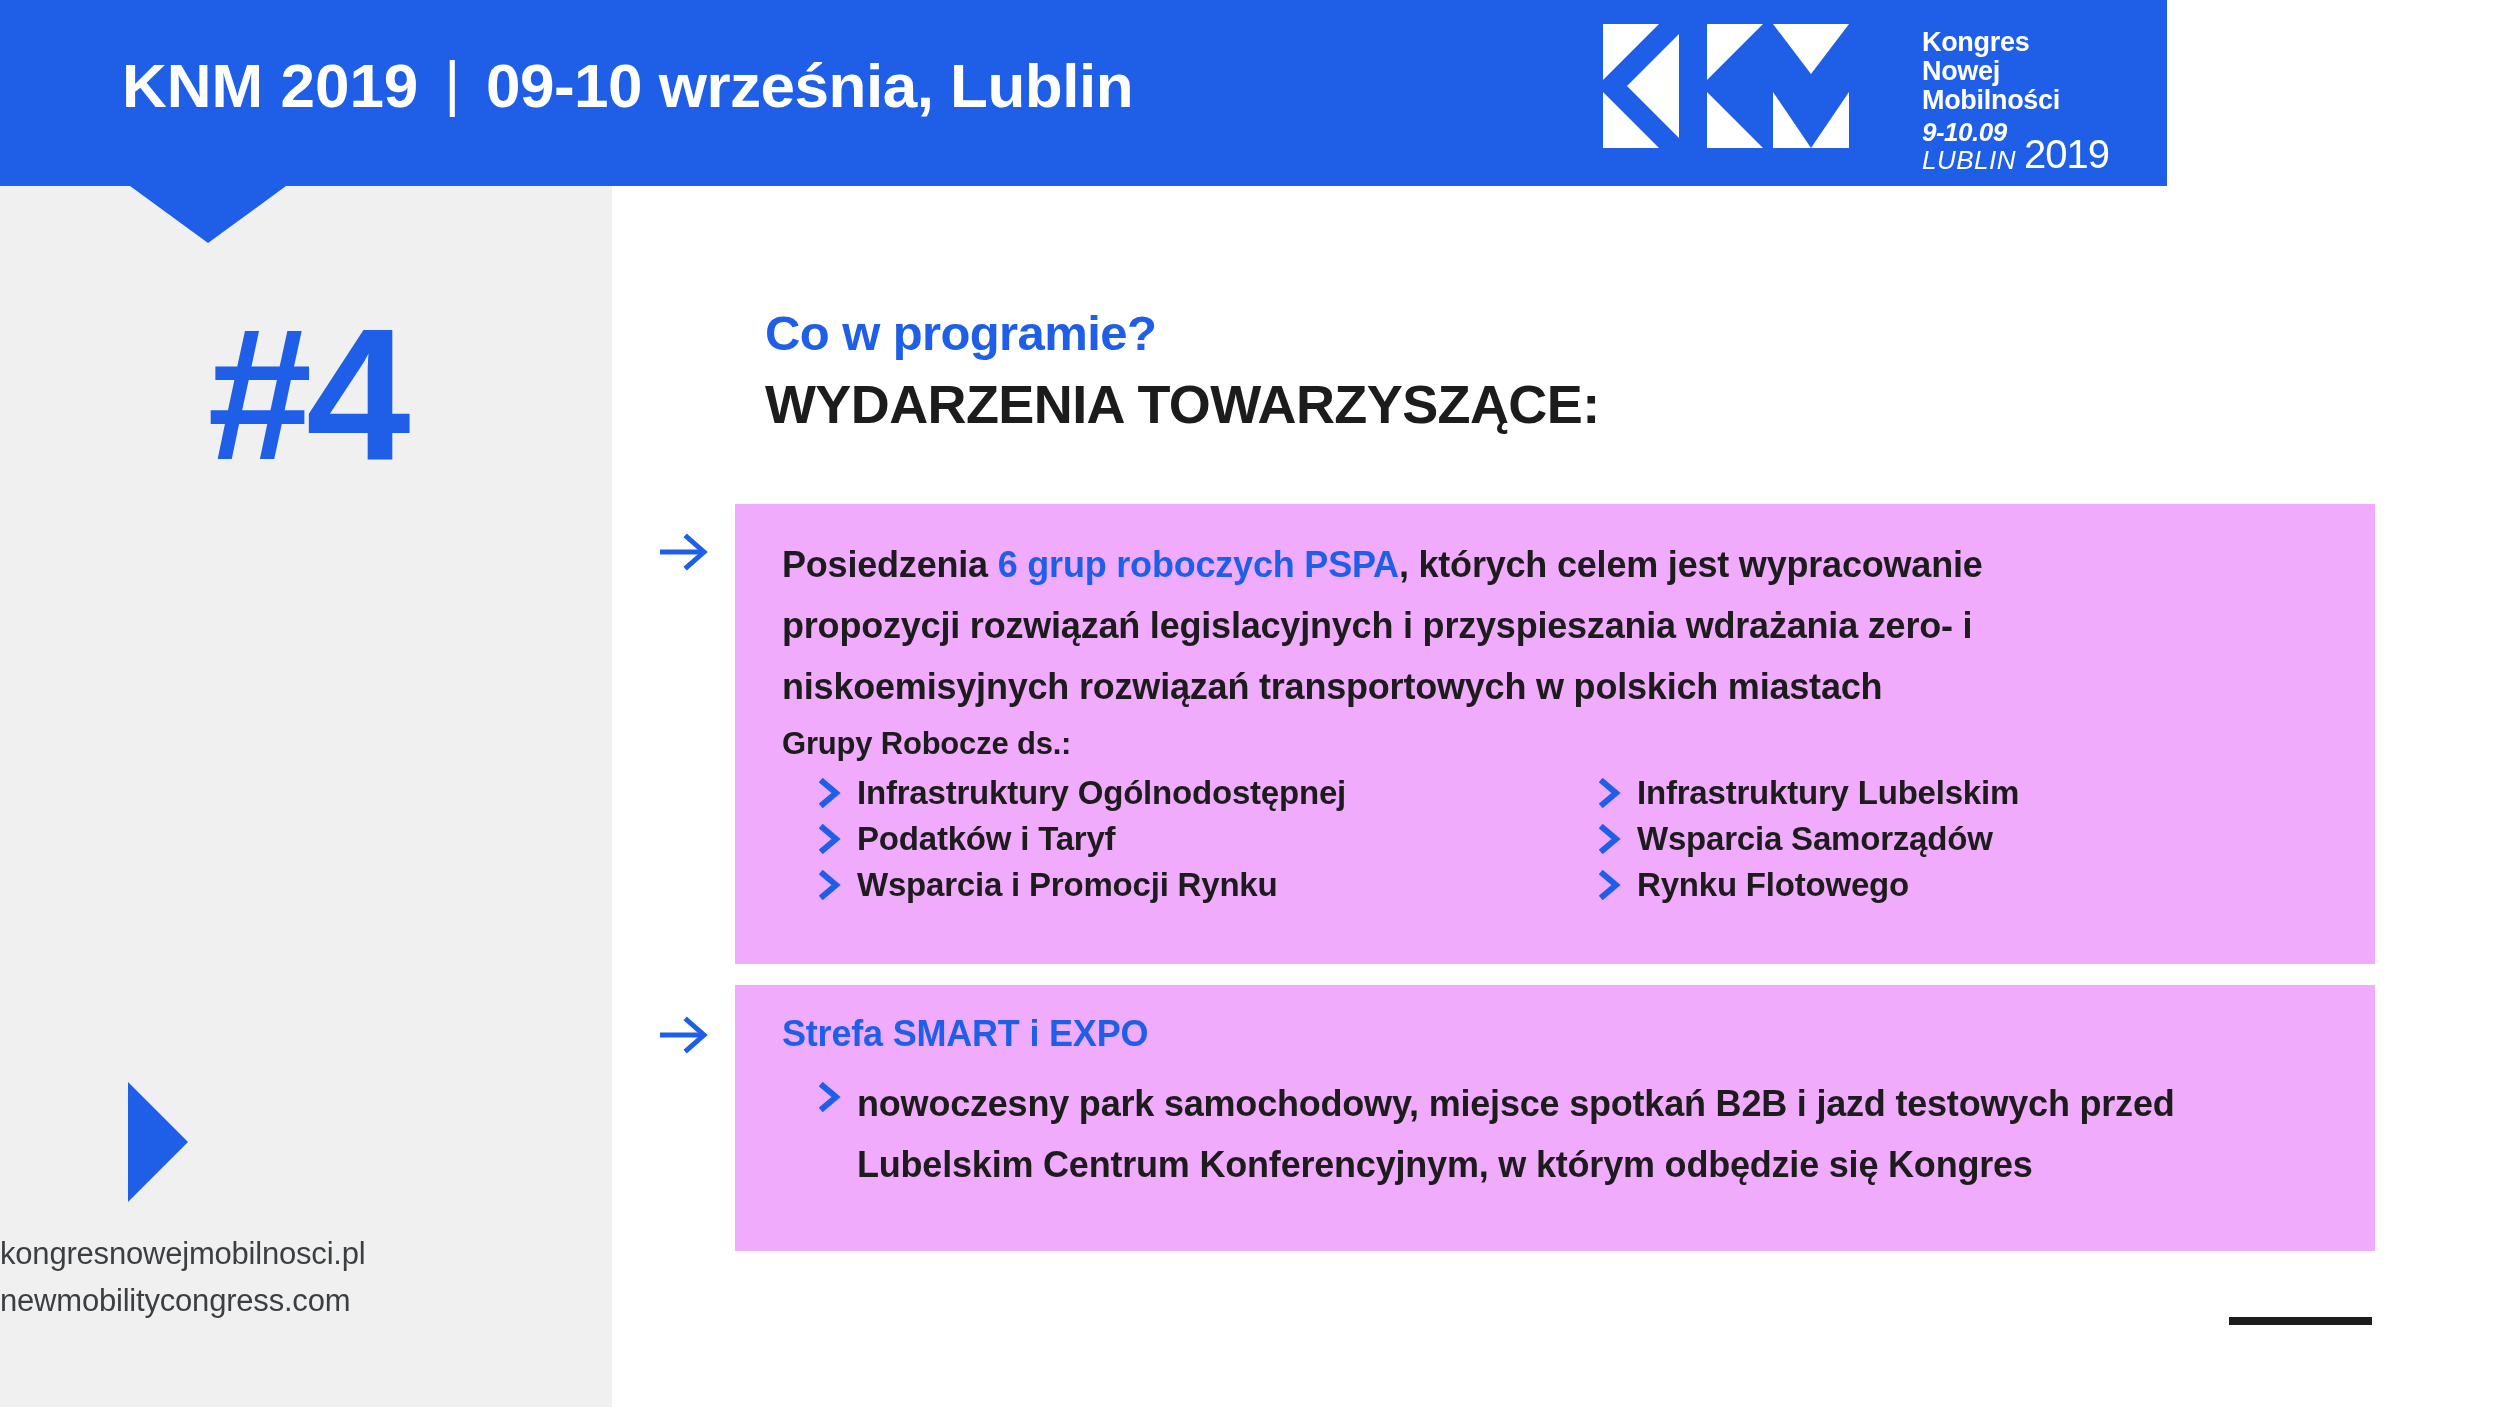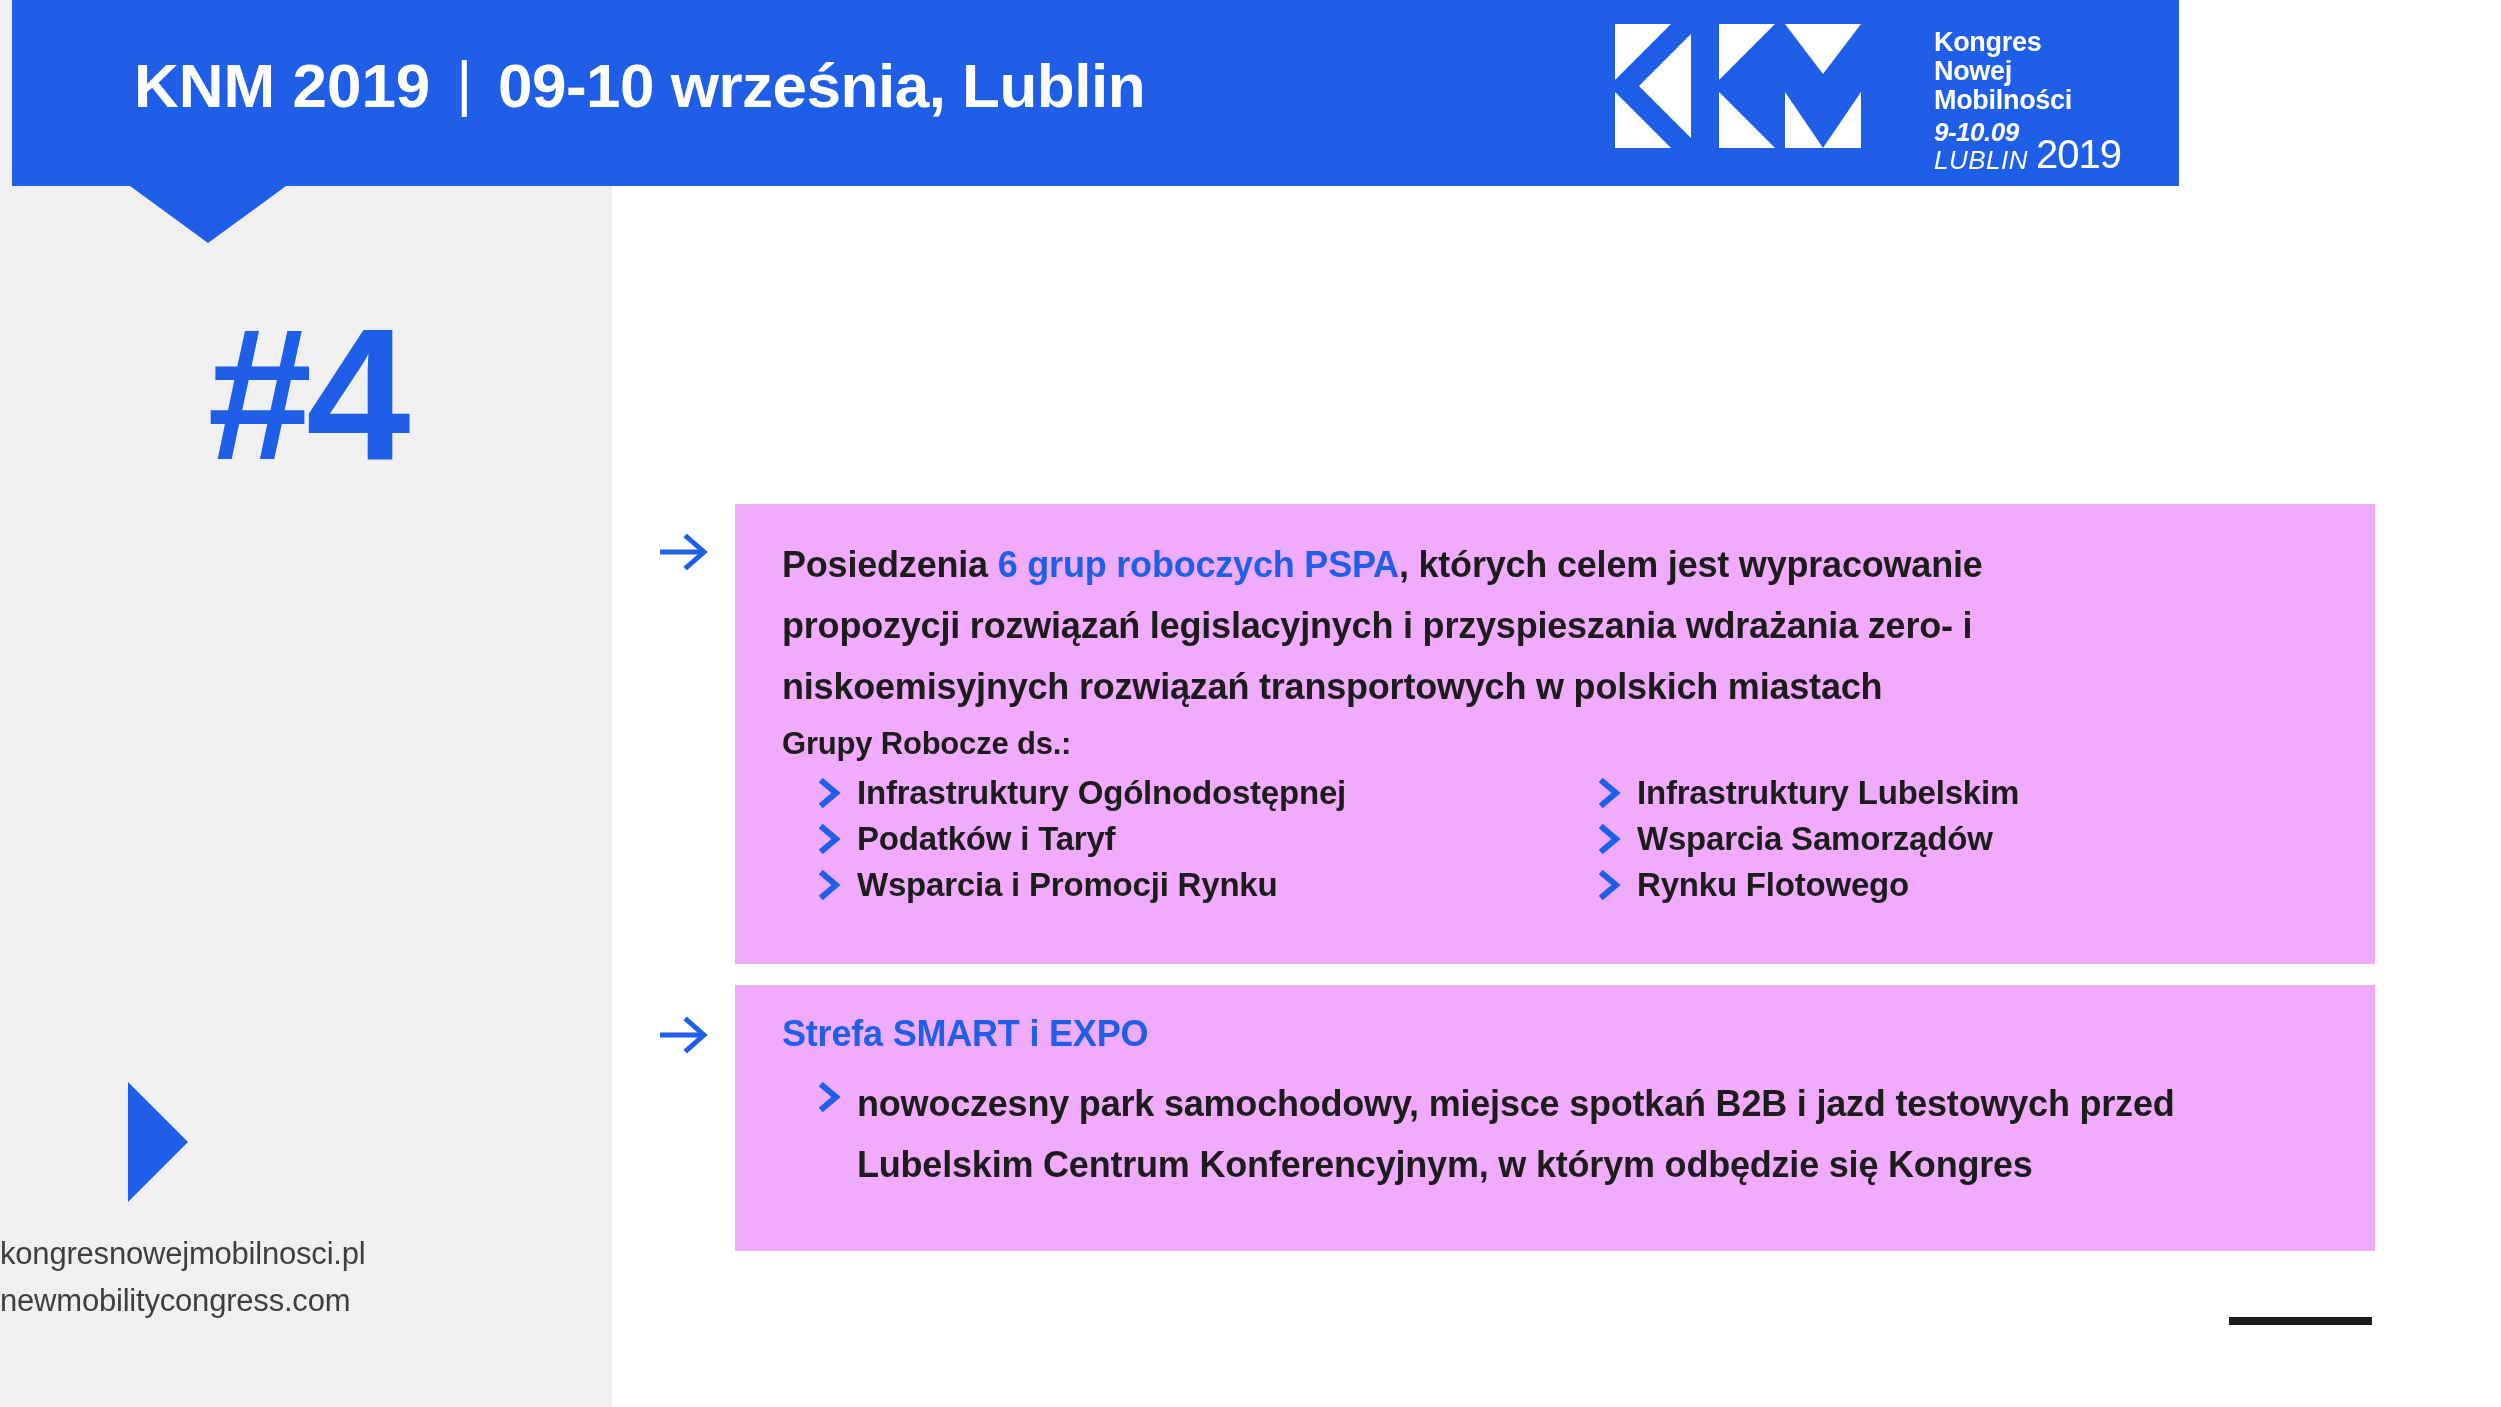--- a/index.html
+++ b/index.html
@@ -17,21 +17,21 @@
 
   
   #sidebar {
     position: absolute; left: 0; top: 0;
     width: 612px; height: 1407px;
     background: #f0f0f0;
   }
 
   
   #header {
-    position: absolute; left: 12px; top: 0;
+    position: absolute; left: 0; top: 0;
     width: 2167px; height: 186px;
     background: #1f5fe8;
   }
   #header-notch {
     position: absolute; left: 130px; top: 186px;
     width: 0; height: 0;
     border-left: 78px solid transparent;
     border-right: 78px solid transparent;
     border-top: 57px solid #1f5fe8;
   }
@@ -314,20 +314,24 @@
   </div>
   <div id="header-notch"></div>
 
   <div id="slide-number">#4</div>
   <div id="play-triangle"></div>
   <div id="sidebar-links">
     <div>kongresnowejmobilnosci.pl</div>
     <div>newmobilitycongress.com</div>
   </div>
 
+  <div id="content-title-block">
+    <div id="eyebrow">Co w programie?</div>
+    <div id="main-title">WYDARZENIA TOWARZYSZĄCE:</div>
+  </div>
 
   <div class="arrow-marker" id="arrow1">
     <svg width="52" height="40" viewBox="0 0 52 40">
       <line x1="2" y1="20" x2="44" y2="20" stroke="#1f5fe8" stroke-width="5"></line>
       <polyline points="29,5 46,20 29,35" fill="none" stroke="#1f5fe8" stroke-width="5" stroke-linecap="square"></polyline>
     </svg>
   </div>
 
   <div class="panel" id="panel1">
     <div class="lead-paragraph"><span>Posiedzenia </span><span class="hl">6 grup roboczych PSPA</span><span>, których celem jest wypracowanie propozycji rozwiązań legislacyjnych i przyspieszania wdrażania zero- i niskoemisyjnych rozwiązań transportowych w polskich miastach</span></div>

